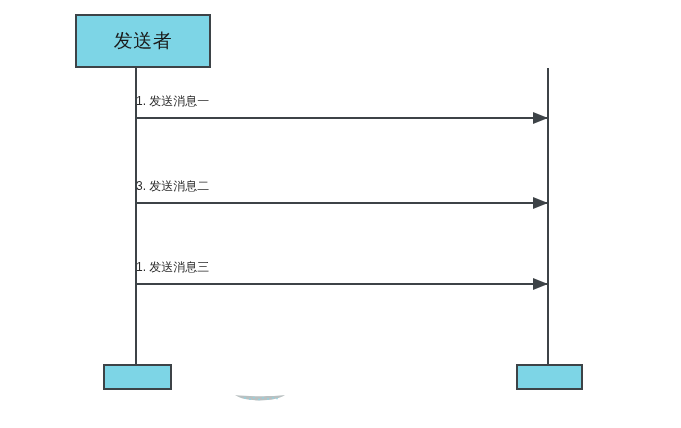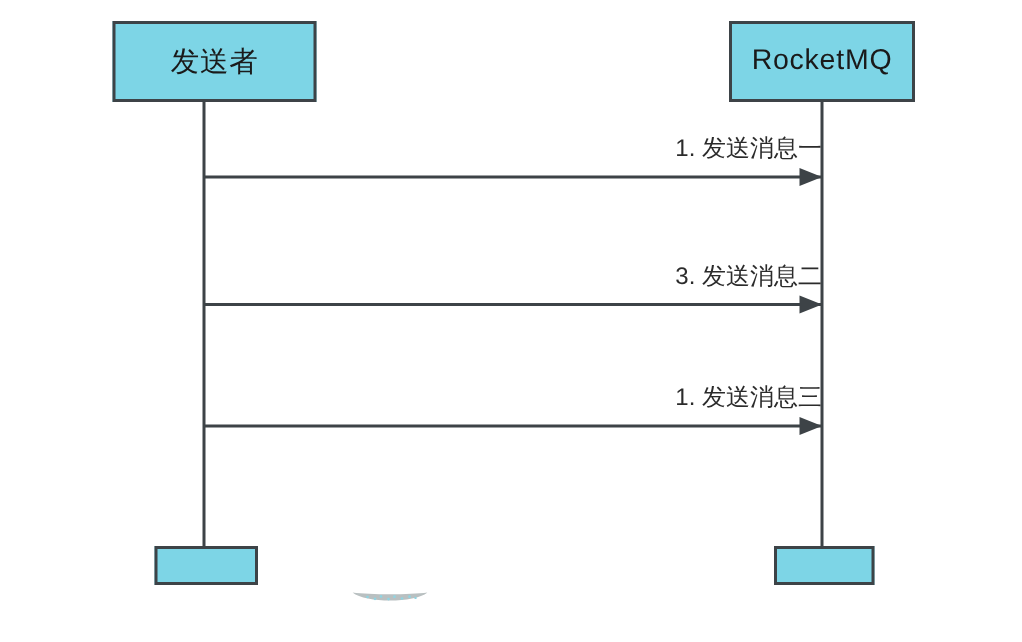--- a/index.html
+++ b/index.html
@@ -61,22 +61,22 @@
   }
   #msg-1 { top: 117px; }
   #msg-2 { top: 202px; }
   #msg-3 { top: 283px; }
 
   .msg-label {
     position: absolute;
     bottom: 7px;
     left: 0;
     right: 0;
-    text-align: right;
-    font-size: 16px;
+    text-align: left;
+    font-size: 12px;
     color: var(--label-text);
     white-space: nowrap;
   }
   .msg-line {
     position: absolute;
     top: 0;
     left: 0;
     right: 0;
     border-top: 2px solid var(--line);
   }
@@ -112,23 +112,20 @@
 </style>
 </head>
 <body>
 
 <div id="canvas">
 
   <div class="actor-box" id="actor-sender">
     <span class="actor-label">发送者</span>
   </div>
 
-  <div class="actor-box" id="actor-rocketmq">
-    <span class="actor-label">RocketMQ</span>
-  </div>
 
   <div class="lifeline" id="lifeline-sender"></div>
   <div class="lifeline" id="lifeline-rocketmq"></div>
 
   <div class="message" id="msg-1">
     <div class="msg-label">1. 发送消息一</div>
     <div class="msg-line"></div>
     <div class="arrowhead"></div>
   </div>
 

